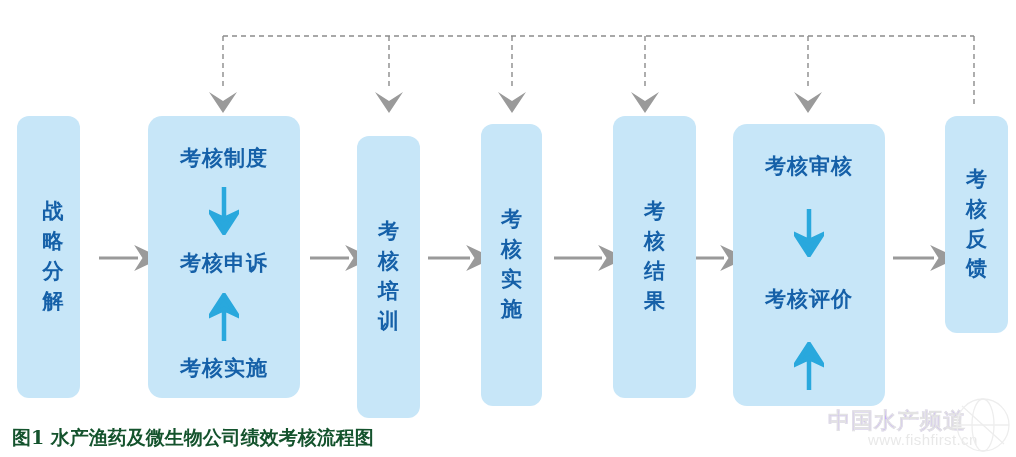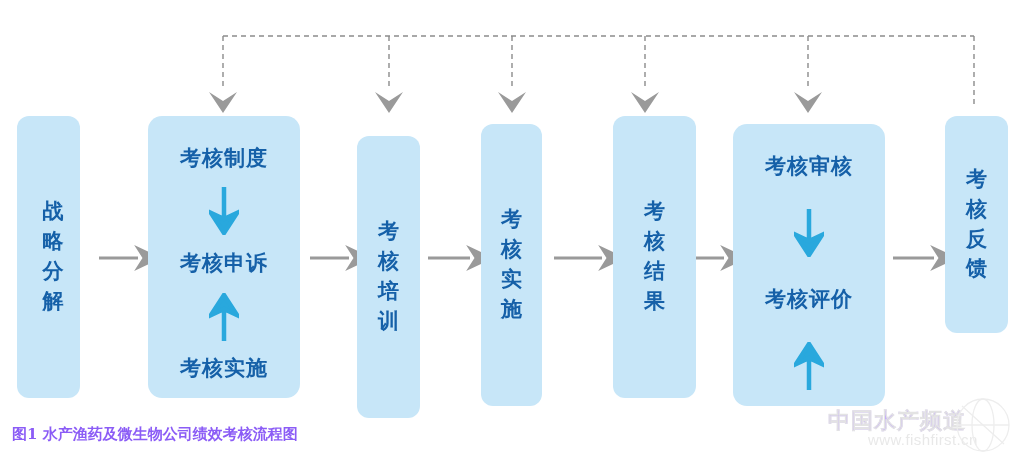--- a/index.html
+++ b/index.html
@@ -53,21 +53,21 @@
   .stack{
     display:flex;flex-direction:column;align-items:center;justify-content:space-between;
     height:100%;padding:30px 0 16px;box-sizing:border-box;
   }
   .inner-arrow{display:block;}
 
   
   #caption{
     position:absolute;left:12px;top:425px;
     font-family:"DejaVu Serif","Liberation Serif",serif;
-    font-weight:bold;font-size:15px;color:#8b5cf6;white-space:nowrap;
+    font-weight:bold;font-size:19px;color:#14532d;white-space:nowrap;
   }
   #watermark{
     position:absolute;left:826px;top:396px;width:186px;height:58px;
     opacity:.5;pointer-events:none;
   }
   #wm-text{
     position:absolute;left:2px;top:10px;
     font-family:"DejaVu Sans","Liberation Sans",sans-serif;
     font-size:22px;font-weight:bold;color:#8b5cf6;letter-spacing:1px;
     -webkit-text-stroke:0.4px #c9c9c9;

